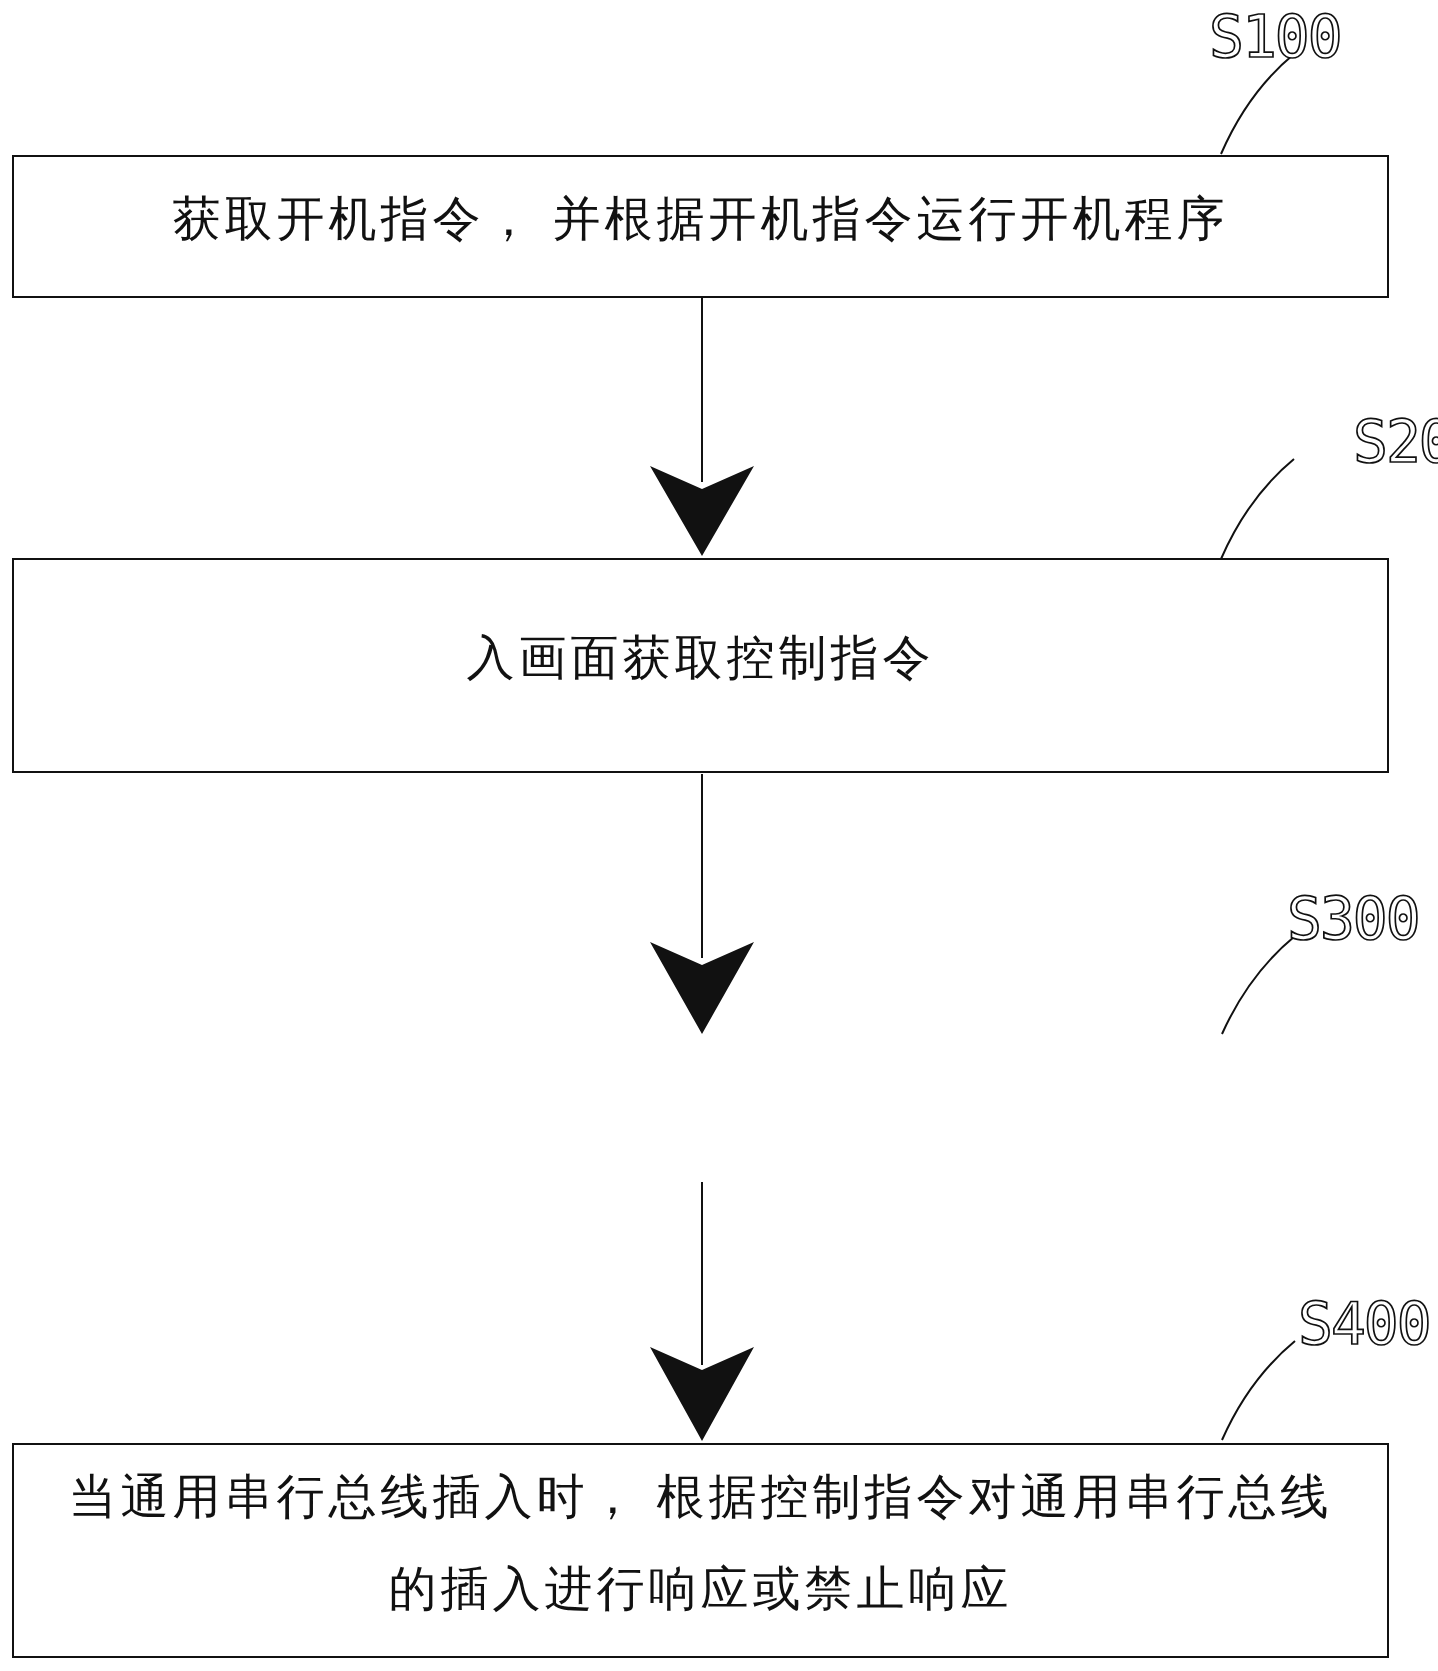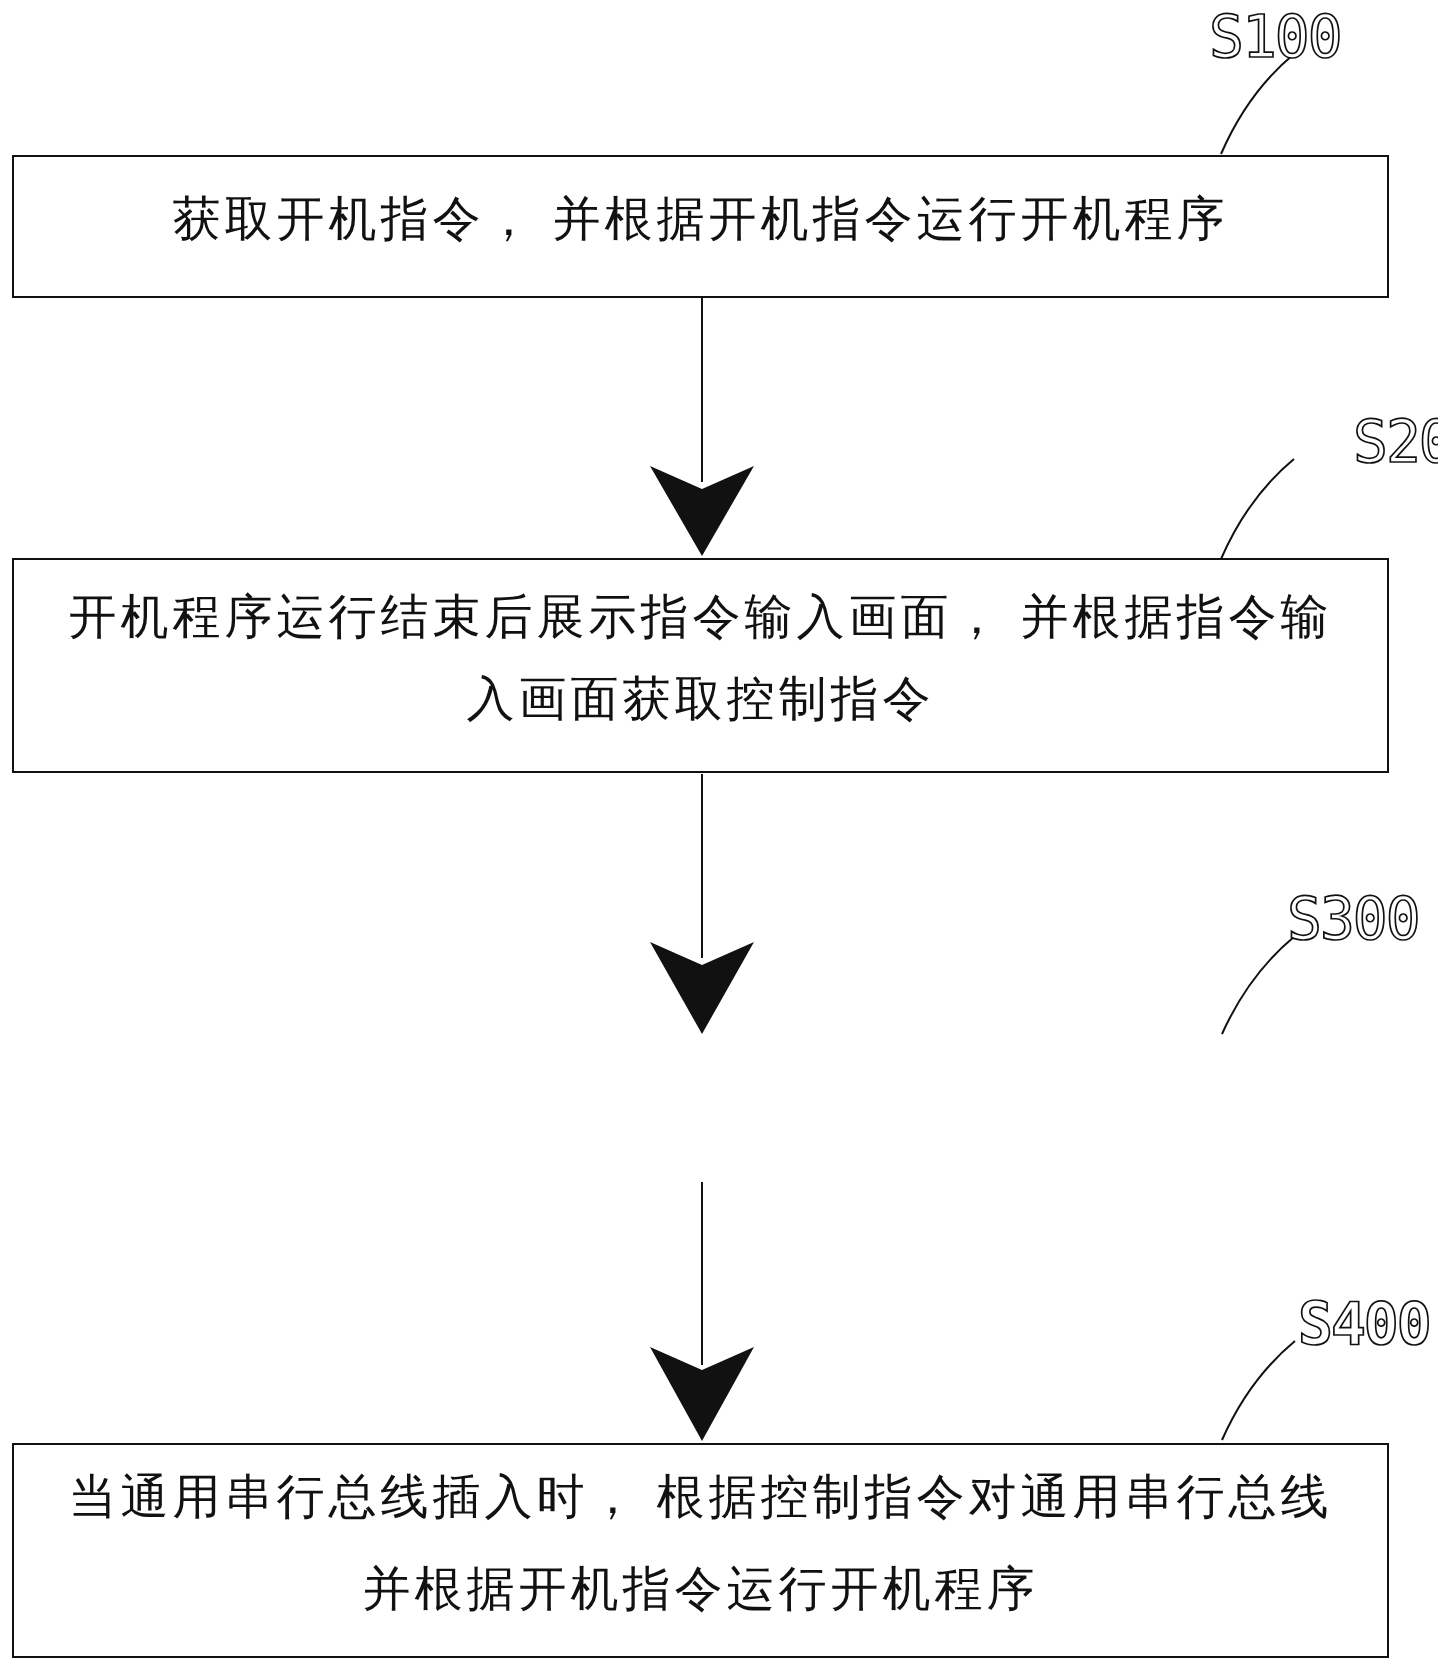--- a/index.html
+++ b/index.html
@@ -49,21 +49,21 @@
     color: #111111;
     white-space: nowrap;
   }
   
   @supports (-webkit-text-stroke: 1px #000) {
     .step-label { color: #ffffff; -webkit-text-stroke: 1.7px #111111; }
   }
   .label1 { left: 1209px; top: 8px; }
   .label2 { left: 1353px; top: 413px; }
   .label3 { left: 1287px; top: 890px; }
-  .label4 { left: 1298px; top: 1295px; font-weight: bold; }
+  .label4 { left: 1298px; top: 1295px; }
 </style>
 </head>
 <body>
 
 <div class="canvas">
 
   <svg class="flow-layer" viewBox="0 0 1438 1671" xmlns="http://www.w3.org/2000/svg">
 
     <g>
       <line x1="702" y1="298" x2="702" y2="482" stroke="#111111" stroke-width="2"></line>
@@ -84,28 +84,27 @@
     <path d="M 1294,459 Q 1248,497 1221,559" fill="none" stroke="#111111" stroke-width="2"></path>
     <path d="M 1295,936 Q 1249,974 1222,1034" fill="none" stroke="#111111" stroke-width="2"></path>
     <path d="M 1295,1341 Q 1249,1379 1222,1440" fill="none" stroke="#111111" stroke-width="2"></path>
   </svg>
 
   <div class="step-box box1">
     <span class="txt-line">获取开机指令， 并根据开机指令运行开机程序</span>
   </div>
 
   <div class="step-box box2">
-    <span class="txt-line">开机程序运行结束后展示指令输入画面， 并根据指令输</span>
     <span class="txt-line">入画面获取控制指令</span>
   </div>
 
 
   <div class="step-box box4">
     <span class="txt-line">当通用串行总线插入时， 根据控制指令对通用串行总线</span>
-    <span class="txt-line">并根据开机指令运行开机程序</span>
+    <span class="txt-line">的插入进行响应或禁止响应</span>
   </div>
 
   <div class="step-label label1">S100</div>
   <div class="step-label label2">S200</div>
   <div class="step-label label3">S300</div>
   <div class="step-label label4">S400</div>
 
 </div>
 
 </body></html>

